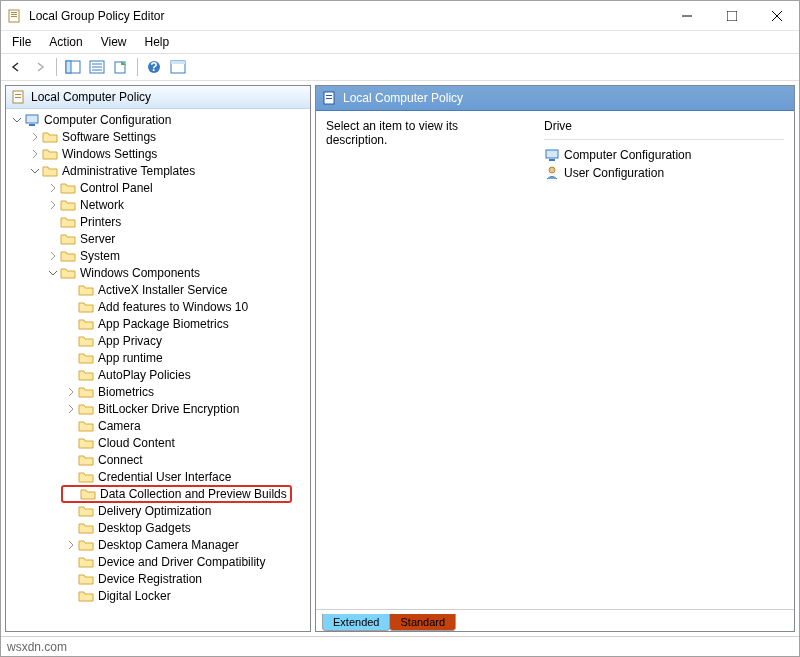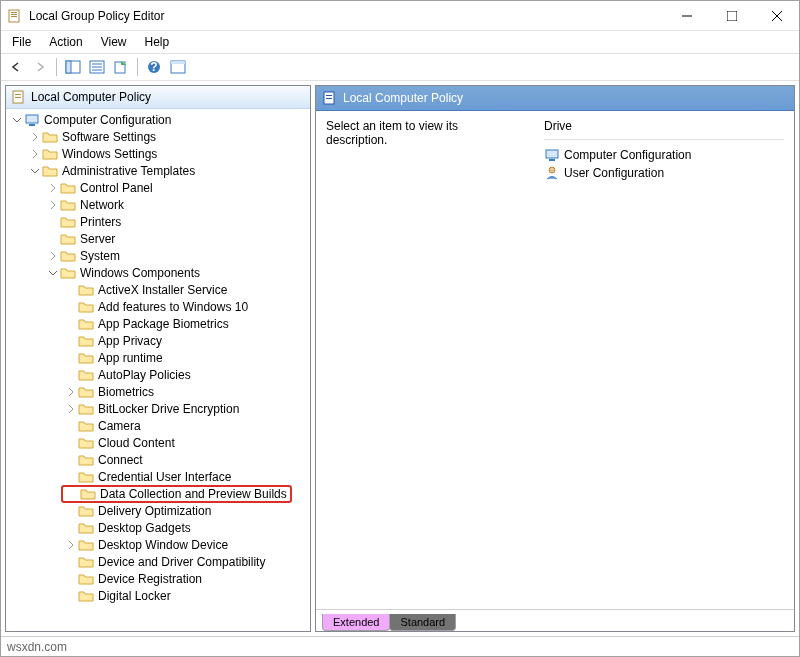--- a/index.html
+++ b/index.html
@@ -40,22 +40,22 @@
 .content-pane { flex: 1; border: 1px solid #828790; margin: 4px 4px 4px 2px; display: flex; flex-direction: column; overflow: hidden; background: #fff; }
 .content-header { background: linear-gradient(#7ba7d7, #6a9cd4); color: #fff; padding: 4px 6px; display: flex; align-items: center; gap: 5px; border-bottom: 1px solid #4a7ab8; font-size: 13px; }
 .content-body { flex: 1; display: flex; padding: 8px 10px; gap: 28px; }
 .desc-col { width: 190px; }
 .list-col { flex: 1; }
 .col-head { font-weight: normal; margin-bottom: 6px; }
 .li-row { display: flex; align-items: center; gap: 4px; height: 18px; }
 .li-row .ico { width: 16px; height: 16px; }
 
 .tabs-row { height: 22px; display: flex; align-items: flex-end; border-top: 1px solid #d0d0d0; padding-left: 6px; background: #fff; }
-.tab { border: 1px solid #a0a0a0; border-top: none; padding: 2px 10px; font-size: 11px; background: #f0abfc; border-radius: 0 0 4px 4px; margin-right: -1px; }
-.tab.active { background: #737373; }
+.tab { border: 1px solid #a0a0a0; border-top: none; padding: 2px 10px; font-size: 11px; background: #7dd3fc; border-radius: 0 0 4px 4px; margin-right: -1px; }
+.tab.active { background: #c2410c; }
 
 .statusbar { height: 20px; border-top: 1px solid #d0d0d0; display: flex; align-items: center; justify-content: flex-start; padding: 0 6px; font-size: 11px; color: #666; }
 
 
 svg { display: block; }
 </style>
 </head>
 <body>
 
 <div class="window">
@@ -438,21 +438,21 @@
               <span class="twisty">
                 <svg width="10" height="10">
                   <path d="M3 1 L7 5 L3 9" fill="none" stroke="#999"></path>
                 </svg>
               </span>
               <span class="ico">
                 <svg width="16" height="16">
                   <path d="M1 4 L6 4 L7 6 L15 6 L15 13 L1 13 Z" fill="#ffe9a6" stroke="#d4a93f"></path>
                 </svg>
               </span>
-              <span class="lbl">Desktop Window Device</span>
+              <span class="lbl">Desktop Camera Manager</span>
             </div>
           <div class="node" style="padding-left:58px">
               <span class="twisty"></span>
               <span class="ico">
                 <svg width="16" height="16">
                   <path d="M1 4 L6 4 L7 6 L15 6 L15 13 L1 13 Z" fill="#ffe9a6" stroke="#d4a93f"></path>
                 </svg>
               </span>
               <span class="lbl">Device and Driver Compatibility</span>
             </div>

